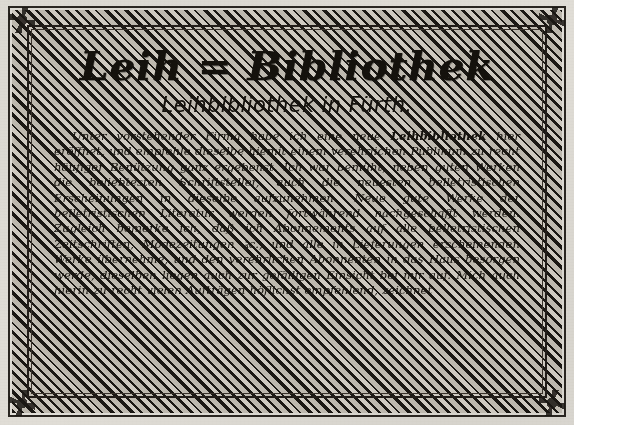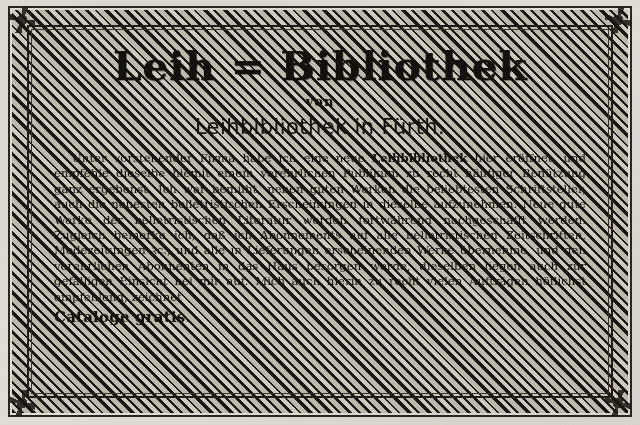--- a/index.html
+++ b/index.html
@@ -10,27 +10,28 @@
   body {
     width: 640px;
     height: 425px;
     overflow: hidden;
     font-family: "DejaVu Serif", serif;
   }
 
   
   #advert {
     position: relative;
-    width: 640px;
+    width: 574px;
     height: 425px;
     background:
       radial-gradient(ellipse at 30% 20%, rgba(0,0,0,0.035), rgba(0,0,0,0) 60%),
       radial-gradient(ellipse at 80% 85%, rgba(0,0,0,0.05), rgba(0,0,0,0) 65%),
       #dedbd4;
     filter: contrast(1.02);
+    font-style: italic;
   }
 
   
   #grain {
     position: absolute;
     inset: 0;
     pointer-events: none;
     opacity: 0.35;
     background-image:
       repeating-linear-gradient(0deg, rgba(0,0,0,0.05) 0px, rgba(0,0,0,0) 1px, rgba(0,0,0,0) 3px),
@@ -204,30 +205,28 @@
 
   <div class="corner tl"></div>
   <div class="corner tr"></div>
   <div class="corner bl"></div>
   <div class="corner br"></div>
 
   <div class="content">
 
     <div class="title">Leih = Bibliothek</div>
 
-    <div class="von">von</div>
 
 
     <div class="place">Leihbibliothek in Fürth.</div>
 
     <div class="body-text">
       <p>Unter vorstehender Firma habe ich eine neue <b>Leihbibliothek</b> hier eröffnet, und empfehle dieselbe hiemit einem verehrlichen Publikum zu recht häufiger Benützung ganz ergebenst. Ich war bemüht, neben guten Werken die beliebtesten Schriftsteller, auch die neuesten belletristischen Erscheinungen in dieselbe aufzunehmen. Neue gute Werke der belletristischen Literatur werden fortwährend nachgeschafft werden. Zugleich bemerke ich, daß ich Abonnements auf alle belletristischen Zeitschriften, Modezeitungen ꝛc., und alle in Lieferungen erscheinenden Werke übernehme, und den verehrlichen Abonnenten in das Haus besorgen werde, dieselben liegen auch zur gefälligen Einsicht bei mir auf. Mich auch hierin zu recht vielen Aufträgen höflichst empfehlend, zeichnet</p>
     </div>
 
 
     <div class="footer">
-      <div class="left">Cataloge gratis.</div>
     </div>
 
   </div>
 
   <div id="grain"></div>
 </div>
 
 </body></html>

